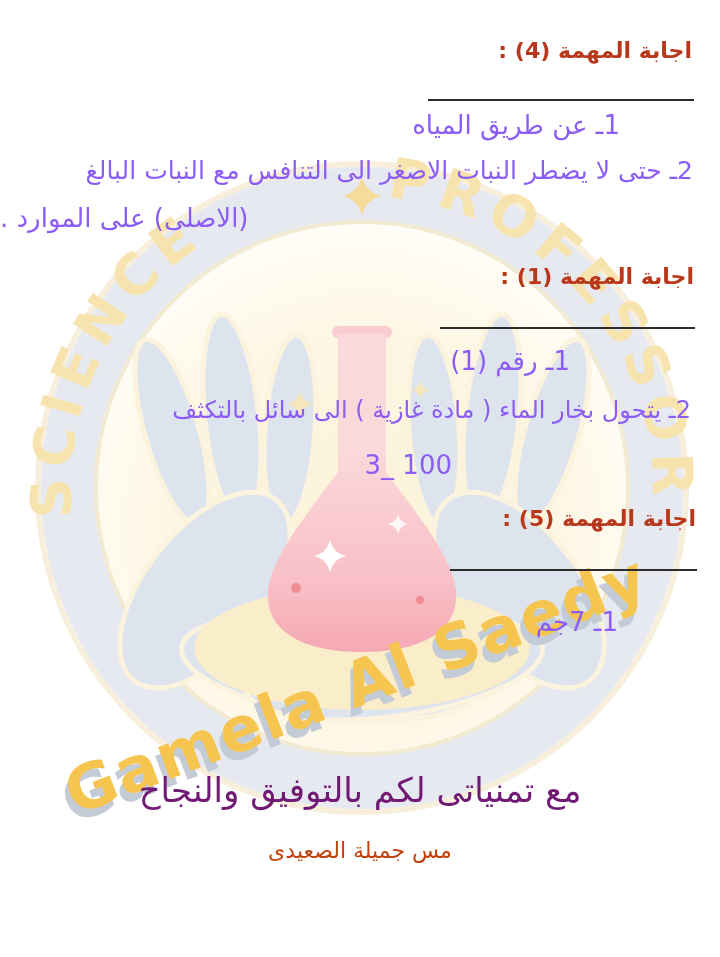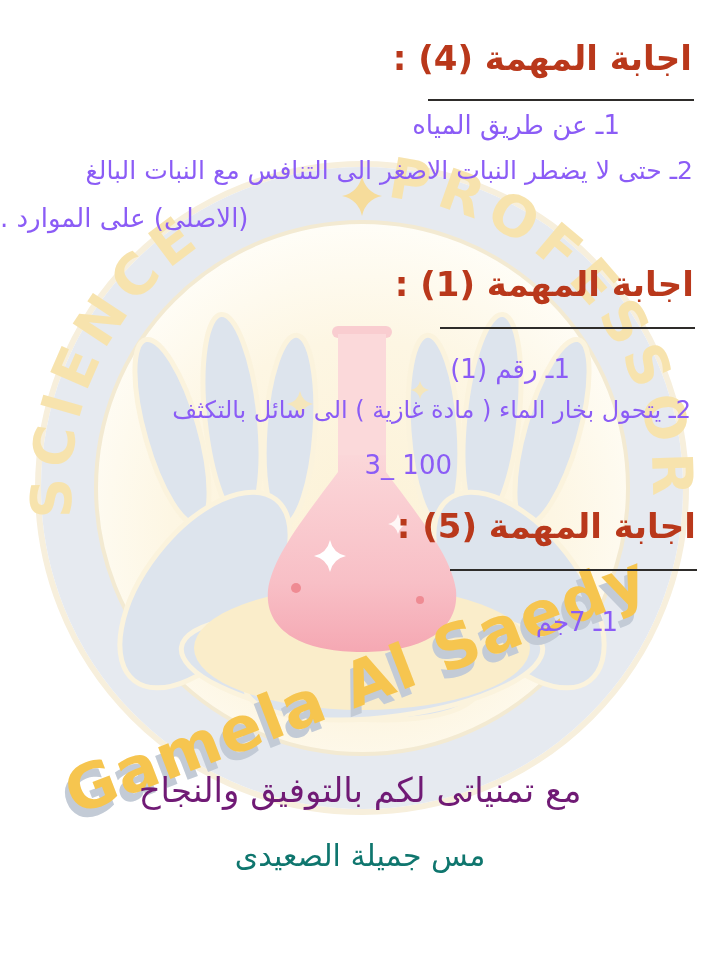--- a/index.html
+++ b/index.html
@@ -10,39 +10,39 @@
     overflow:hidden;
     font-family:"DejaVu Sans",sans-serif;
   }
   
   .watermark{
     position:absolute;inset:0;z-index:0;pointer-events:none;
   }
   
   .content{position:absolute;inset:0;z-index:1;direction:rtl;}
   .line{position:absolute;white-space:nowrap;color:#8b5cf6;}
-  .heading{font-size:34px;font-weight:bold;color:#b9381b;}
+  .heading{font-size:22px;font-weight:bold;color:#b9381b;}
   .h4{top:38px;right:28px;}
   .h5{top:264px;right:26px;}
   .h6{top:506px;right:24px;}
   .rule{position:absolute;height:2px;background:#2e2c2a;}
   .u4{top:99px;right:26px;width:266px;}
   .u5{top:327px;right:25px;width:255px;}
   .u6{top:569px;right:23px;width:247px;}
   .ans{font-size:26px;}
   .a4-1{top:110px;right:100px;}
   .a4-2{top:156px;right:27px;font-size:25px;}
   .a4-3{top:203px;left:0;right:0;text-align:left;white-space:nowrap;}
-  .a5-1{top:346px;right:150px;margin-top:8px;}
+  .a5-1{top:346px;right:150px;}
   .a5-2{top:396px;right:29px;font-size:24px;}
   .a5-3{top:450px;right:268px;direction:ltr;unicode-bidi:isolate;}
   .a6-1{top:607px;right:102px;}
   .a6-2{top:658px;right:102px;}
   .closing{top:770px;left:0;right:0;text-align:center;font-size:34px;color:#701a75;}
-  .signature{top:838px;left:0;right:0;text-align:center;font-size:30px;color:#0f766e;}
+  .signature{top:838px;left:0;right:0;text-align:center;font-size:22px;color:#c2410c;}
 </style>
 </head>
 <body>
 
 <div class="page">
 
   <svg class="watermark" viewBox="0 0 720 957" width="720" height="957" aria-hidden="true">
     <defs>
       <radialGradient id="innerGrad" cx="50%" cy="58%" r="60%">
         <stop offset="0%" stop-color="#fcf2d7"></stop>

